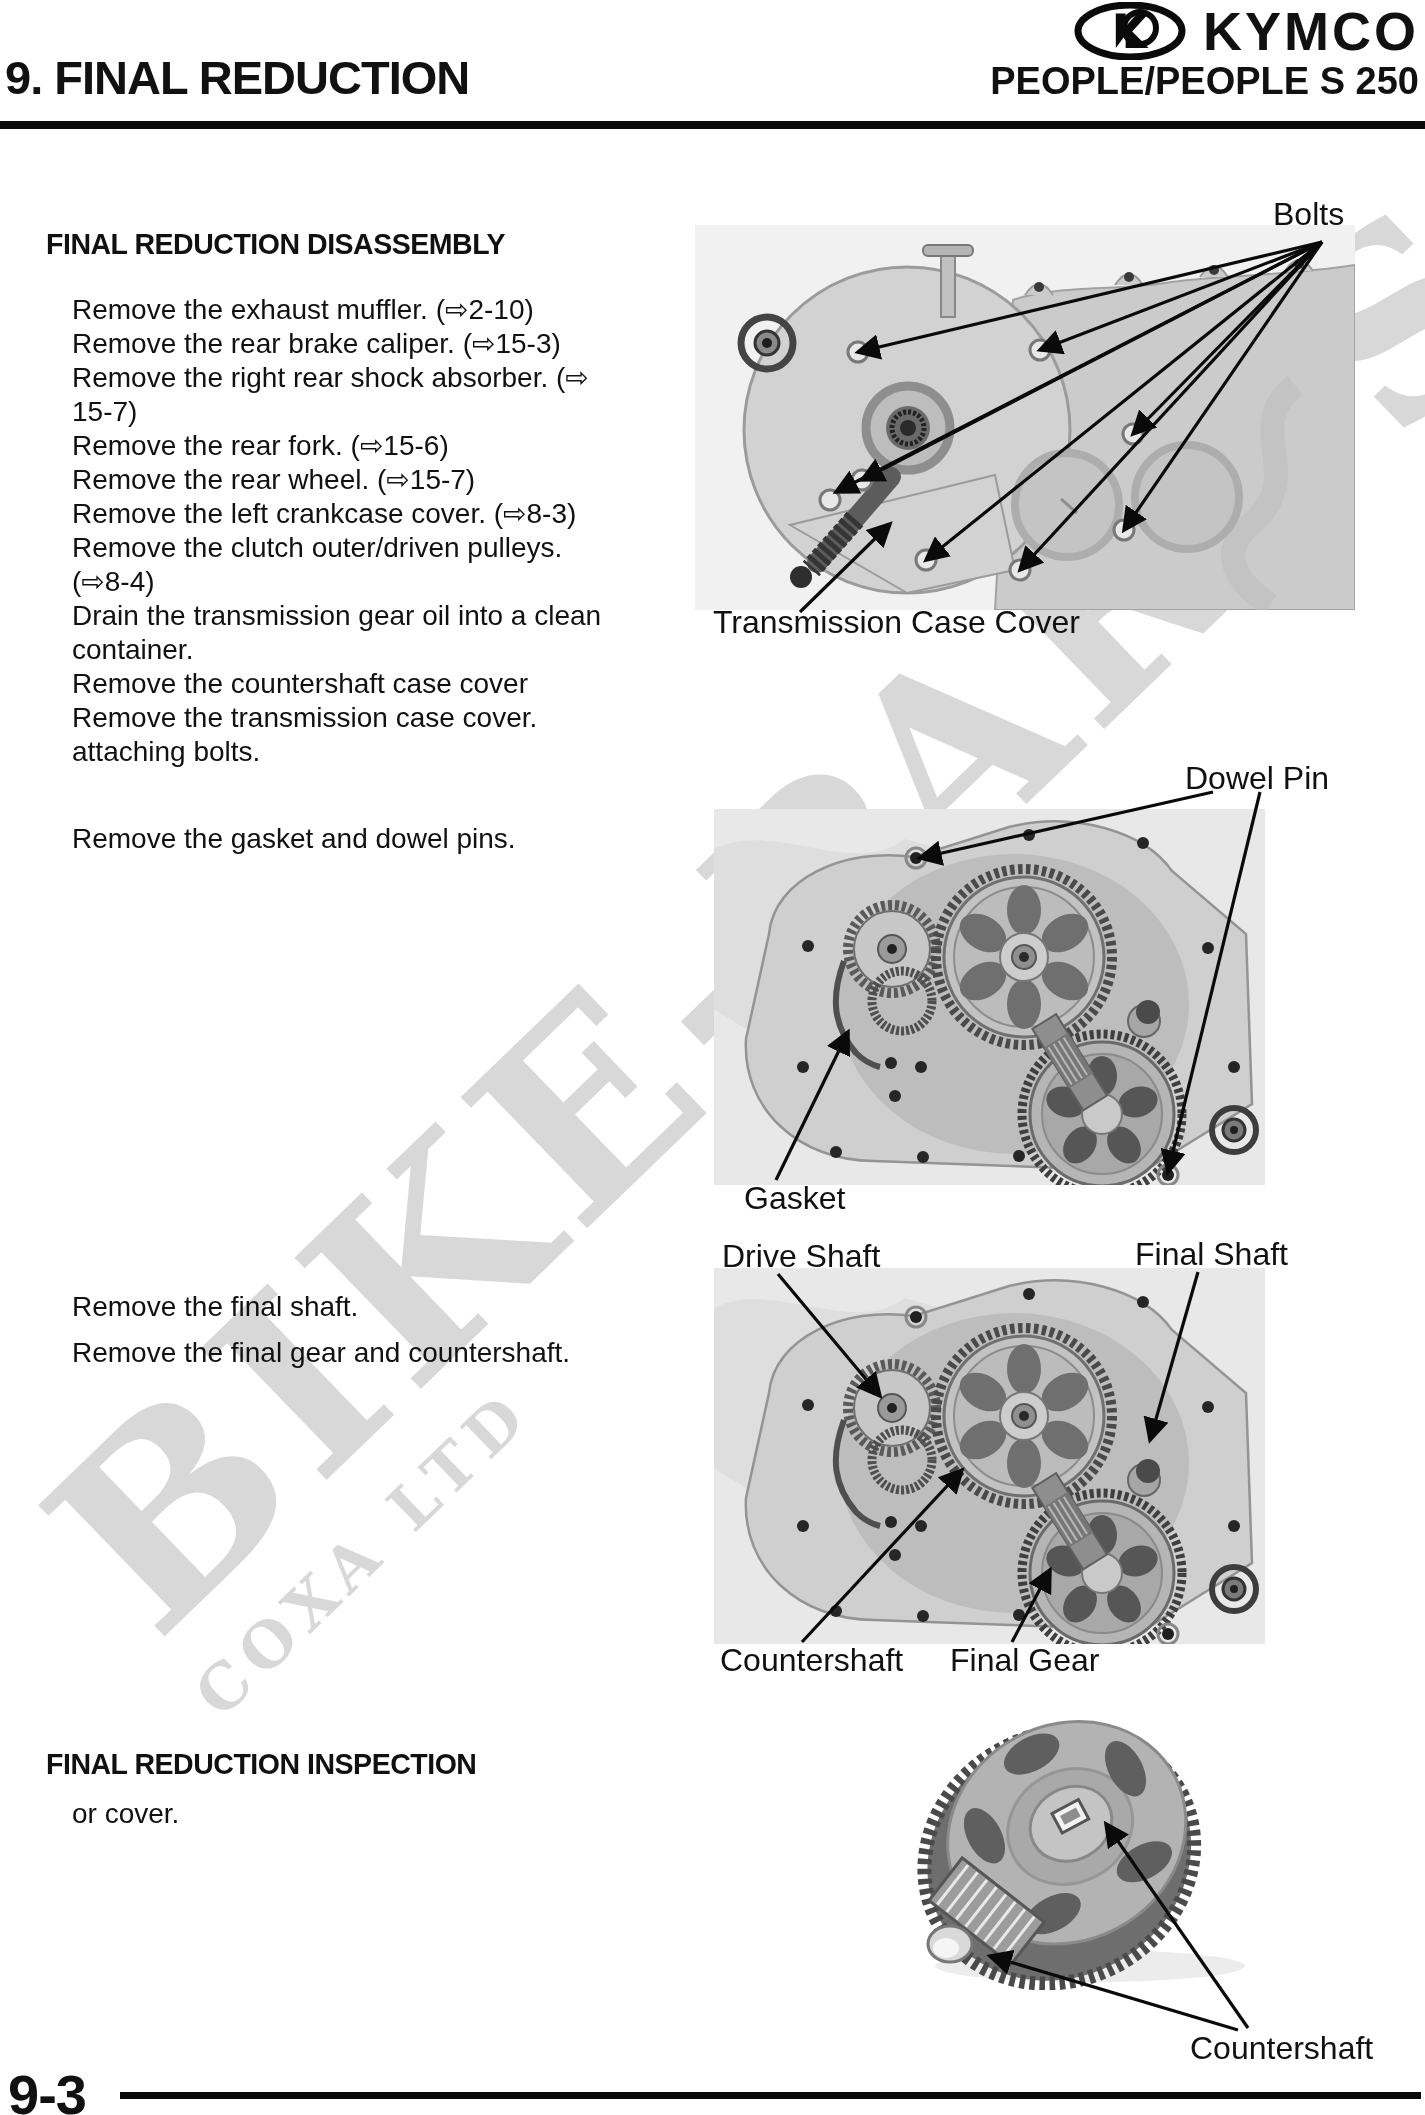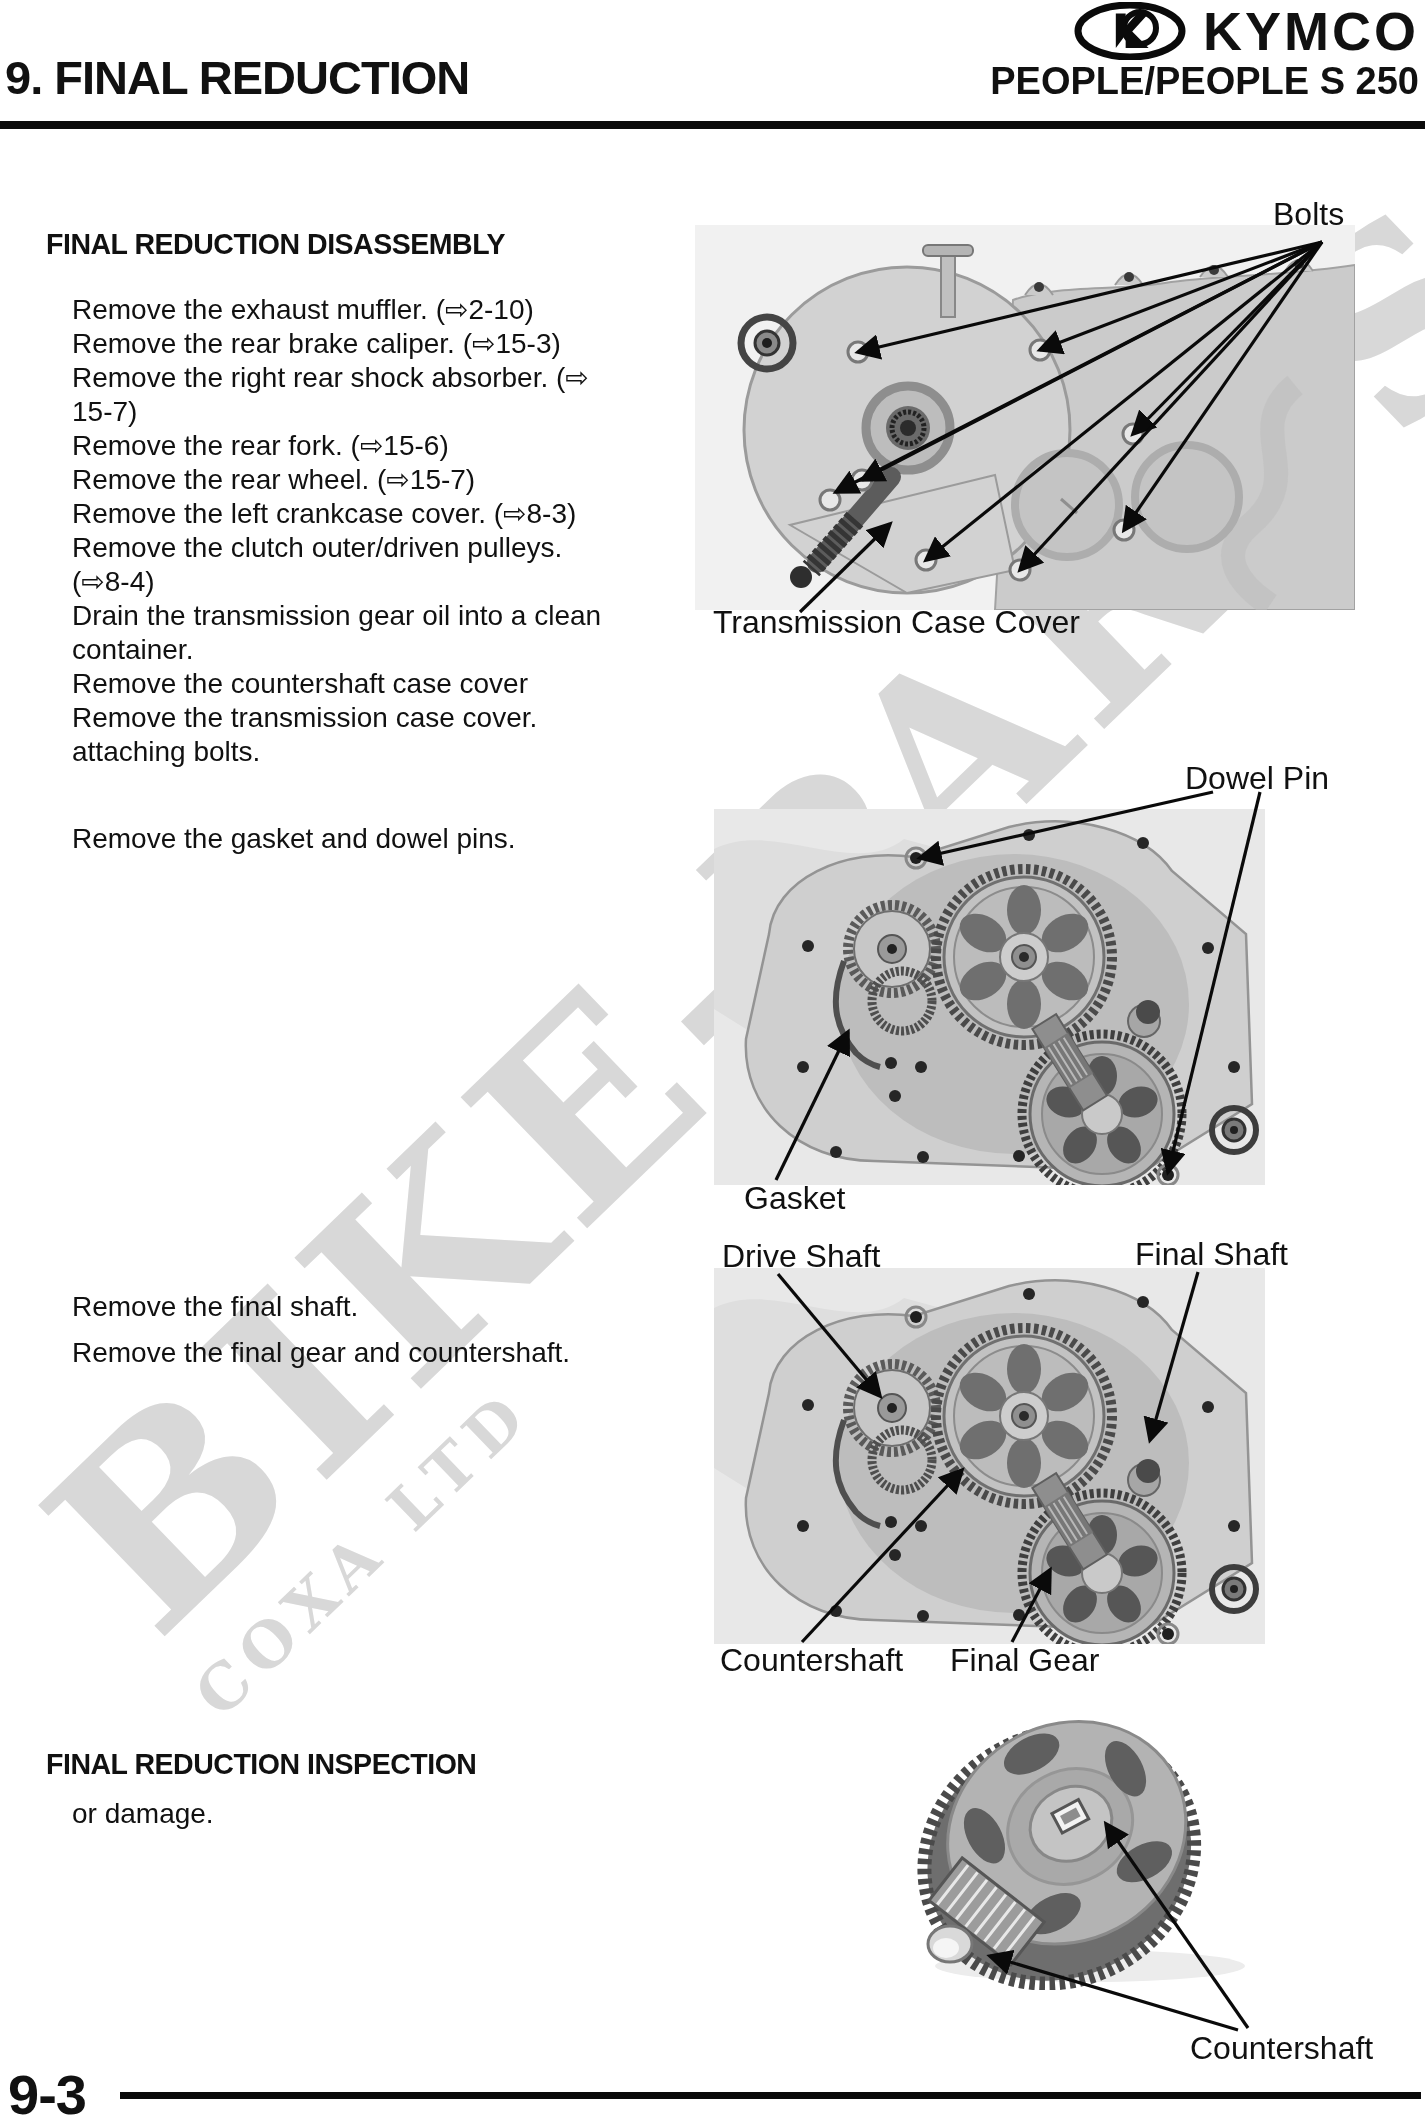--- a/index.html
+++ b/index.html
@@ -67,21 +67,21 @@
     <div>Remove the transmission case cover.</div>
     <div>attaching bolts.</div>
   </div>
 
   <div class="abs body-text" style="left:46px;top:822px;">Remove the gasket and dowel pins.</div>
   <div class="abs body-text" style="left:46px;top:1290px;">Remove the final shaft.</div>
   <div class="abs body-text" style="left:46px;top:1336px;">Remove the final gear and countershaft.</div>
 
   <div class="abs sec-head" style="left:46px;top:1747px;">FINAL REDUCTION INSPECTION</div>
   <div class="abs body-text" style="left:46px;top:1797px;">
-    <div>or damage.</div>
+    <div>or cover.</div>
   </div>
 
   <svg width="0" height="0" style="position:absolute">
     <defs>
       <g id="gearsFig">
         <rect x="0" y="0" width="551" height="376" fill="#e8e8e8"></rect>
         <path d="M0,40 C60,10 140,70 190,30 L300,60 L260,180 L80,250 L0,200 Z" fill="#dedede"></path>
 
         <path d="M55,125 C60,70 130,38 200,48 L295,18 C360,2 430,22 458,62 L532,125 L538,295 L430,362 L160,352 C85,352 28,300 32,230 Z" fill="#cfcfcf" stroke="#949494" stroke-width="2.5"></path>
 

